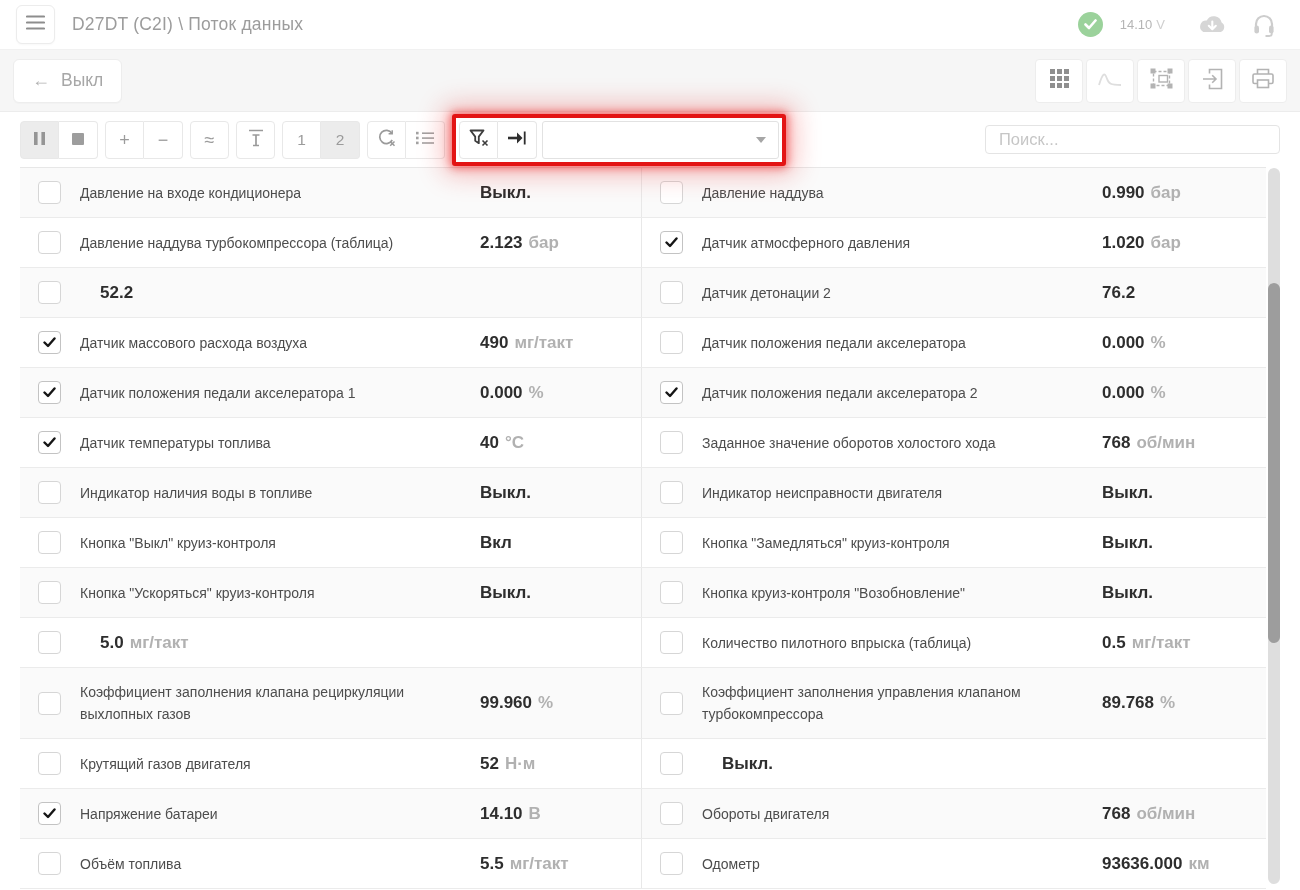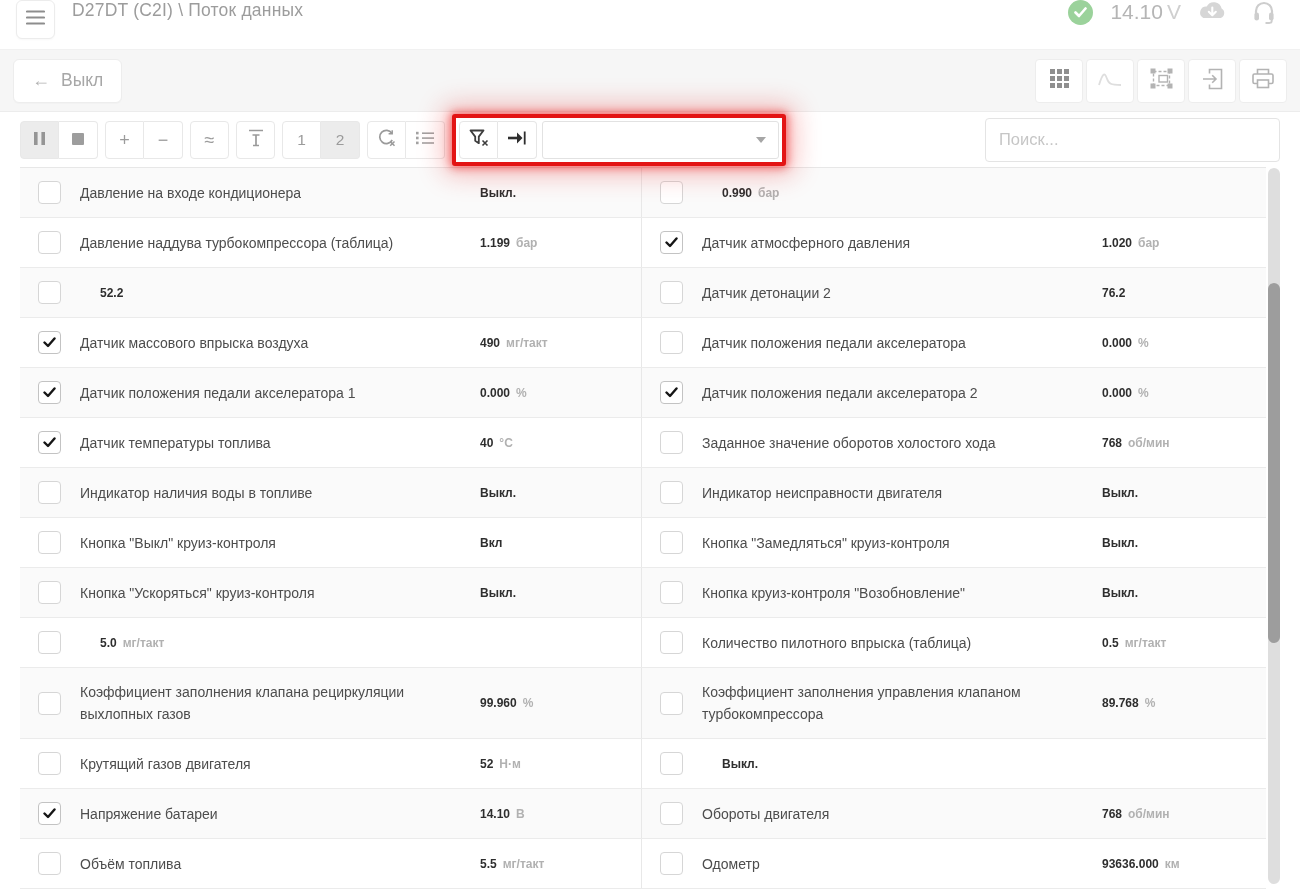--- a/index.html
+++ b/index.html
@@ -2,26 +2,26 @@
 <html><head>
 <meta charset="utf-8">
 <style>
   html,body{margin:0;padding:0;}
   body{
     width:1300px;height:890px;overflow:hidden;position:relative;
     background:#fff;font-family:"Liberation Sans","DejaVu Sans",sans-serif;
     -webkit-font-smoothing:antialiased;
   }
   
-  .topbar{height:50px;display:flex;align-items:flex-start;padding:0 16px;background:#fff;border-bottom:1px solid #f1f1f1;box-sizing:border-box;}
+  .topbar{height:50px;display:flex;align-items:center;padding:0 16px;background:#fff;border-bottom:1px solid #f1f1f1;box-sizing:border-box;}
   .menu-btn{width:37px;height:37px;border:1px solid #ececec;border-radius:6px;background:#fff;display:flex;align-items:center;justify-content:center;box-shadow:0 1px 2px rgba(0,0,0,.03);cursor:pointer;margin-right:17px;flex:none;}
   .crumb{font-size:17.5px;color:#9c9c9c;letter-spacing:.2px;white-space:nowrap;}
   .top-spacer{flex:1;}
   .status-ok{width:25px;height:25px;border-radius:50%;background:#9bd29b;display:flex;align-items:center;justify-content:center;margin-right:17px;flex:none;}
-  .voltage{font-size:21px;color:#b5b5b5;margin-right:16px;white-space:nowrap;}
+  .voltage{font-size:13px;color:#b5b5b5;margin-right:32px;white-space:nowrap;}
   .voltage .vu{color:#cfcfcf;margin-left:4px;}
   .top-ico{display:flex;align-items:center;justify-content:center;margin-right:24px;}
   .top-ico:last-child{margin-right:8px;}
   
   .navbar{height:62px;background:#f6f6f6;border-bottom:1px solid #ececec;display:flex;align-items:center;padding:0 13px;box-sizing:border-box;}
   .back-btn{height:42px;display:inline-flex;align-items:center;gap:11px;padding:0 18px;background:#fff;border:1px solid #ededed;border-radius:6px;color:#a7a7a7;font-size:17.5px;cursor:pointer;box-shadow:0 1px 1px rgba(0,0,0,.02);}
   .back-arrow{font-size:18px;color:#b3b3b3;}
   .nav-actions{margin-left:auto;display:flex;}
   .nav-abtn{width:46px;height:42px;background:#fff;border:1px solid #ededed;border-radius:4px;margin-left:3px;display:flex;align-items:center;justify-content:center;cursor:pointer;}
   
@@ -34,33 +34,33 @@
   .tgroup .tbtn:only-child{border-radius:4px;}
   .tbtn.pressed{background:#ececec;}
   .tbtn .glyph{font-size:18px;line-height:1;}
   
   .red-box{display:flex;align-items:center;border:4px solid #e31414;border-radius:3px;padding:3px;background:#fff;margin-right:7px;z-index:3;
     box-shadow:0 0 9px 2px rgba(235,25,25,.55),0 0 26px 9px rgba(235,25,25,.28);}
   .red-box .tbtn{border-color:#e6e6e6;}
   .combo{width:237px;height:38px;border:1px solid #e2e2e2;border-radius:3px;margin-left:5px;background:#fff;display:flex;align-items:center;box-sizing:border-box;padding:0 12px;cursor:pointer;}
   .combo .combo-val{flex:1;font-size:15px;color:#666;}
   .combo .caret{width:0;height:0;border-left:5px solid transparent;border-right:5px solid transparent;border-top:6px solid #a6a6a6;}
-  .search{margin-left:auto;width:295px;height:44px;border:1px solid #e4e4e4;border-radius:4px;box-sizing:border-box;padding:0 13px;font-size:16.5px;color:#555;font-family:inherit;outline:none;}
+  .search{margin-left:auto;width:295px;height:29px;border:1px solid #e4e4e4;border-radius:4px;box-sizing:border-box;padding:0 13px;font-size:16.5px;color:#555;font-family:inherit;outline:none;}
   .search::placeholder{color:#c6c6c6;}
   
   .table{margin:0 34px 0 20px;border-top:1px solid #e7e7e7;height:723px;overflow:hidden;}
   .band{display:flex;border-bottom:1px solid #ebebeb;background:#fff;}
   .band.alt{background:#fafafa;}
   .cell{display:flex;align-items:center;padding:13px 0 13px 18px;min-height:49px;box-sizing:border-box;}
   .cell.left{width:622px;flex:none;border-right:1px solid #e8e8e8;}
   .cell.right{flex:1;}
   .cb{width:23px;height:23px;border:1px solid #d6d6d6;border-radius:4px;background:#fff;flex:none;margin-right:19px;display:flex;align-items:center;justify-content:center;cursor:pointer;box-sizing:border-box;}
   .cb.on{border-color:#c3c3c3;}
   .pname{width:380px;flex:none;font-size:14px;line-height:22px;color:#4d4d4d;padding-right:14px;box-sizing:border-box;}
-  .pval{width:158px;flex:none;margin-left:20px;font-size:12px;line-height:22px;white-space:nowrap;}
+  .pval{width:158px;flex:none;margin-left:20px;font-size:17px;line-height:22px;white-space:nowrap;}
   .pval .num{font-weight:700;color:#2e2e2e;}
   .pval .unit{color:#b1b1b1;margin-left:6px;font-weight:bold;}
   
   .sbar{position:absolute;top:168px;right:20px;width:12px;height:716px;background:#dedede;border-radius:6px;}
   .sthumb{position:absolute;top:115px;left:0;width:12px;height:360px;background:#9d9d9d;border-radius:6px;cursor:pointer;}
 </style>
 </head>
 <body>
 
 <div class="topbar">
@@ -252,28 +252,29 @@
 
 <div class="table" id="rows">
     <div class="band alt">
       <div class="cell left">
         <div class="cb"></div>
         <div class="pname">Давление на входе кондиционера</div>
         <div class="pval"><span class="num">Выкл.</span></div>
       </div>
       <div class="cell right">
         <div class="cb"></div>
+        <div class="pname">Давление наддува</div>
         <div class="pval"><span class="num">0.990</span><span class="unit">бар</span></div>
       </div>
     </div>
     <div class="band">
       <div class="cell left">
         <div class="cb"></div>
         <div class="pname">Давление наддува турбокомпрессора (таблица)</div>
-        <div class="pval"><span class="num">1.199</span><span class="unit">бар</span></div>
+        <div class="pval"><span class="num">2.123</span><span class="unit">бар</span></div>
       </div>
       <div class="cell right">
         <div class="cb on">
           <svg width="13" height="11" viewBox="0 0 13 11">
             <path d="M1.5 5.5 5 9 11.5 1.5" fill="none" stroke="#161616" stroke-width="2.4" stroke-linecap="round" stroke-linejoin="round"></path>
           </svg>
         </div>
         <div class="pname">Датчик атмосферного давления</div>
         <div class="pval"><span class="num">1.020</span><span class="unit">бар</span></div>
       </div>
@@ -289,21 +290,21 @@
         <div class="pval"><span class="num">76.2</span></div>
       </div>
     </div>
     <div class="band">
       <div class="cell left">
         <div class="cb on">
           <svg width="13" height="11" viewBox="0 0 13 11">
             <path d="M1.5 5.5 5 9 11.5 1.5" fill="none" stroke="#161616" stroke-width="2.4" stroke-linecap="round" stroke-linejoin="round"></path>
           </svg>
         </div>
-        <div class="pname">Датчик массового впрыска воздуха</div>
+        <div class="pname">Датчик массового расхода воздуха</div>
         <div class="pval"><span class="num">490</span><span class="unit">мг/такт</span></div>
       </div>
       <div class="cell right">
         <div class="cb"></div>
         <div class="pname">Датчик положения педали акселератора</div>
         <div class="pval"><span class="num">0.000</span><span class="unit">%</span></div>
       </div>
     </div>
     <div class="band alt">
       <div class="cell left">

